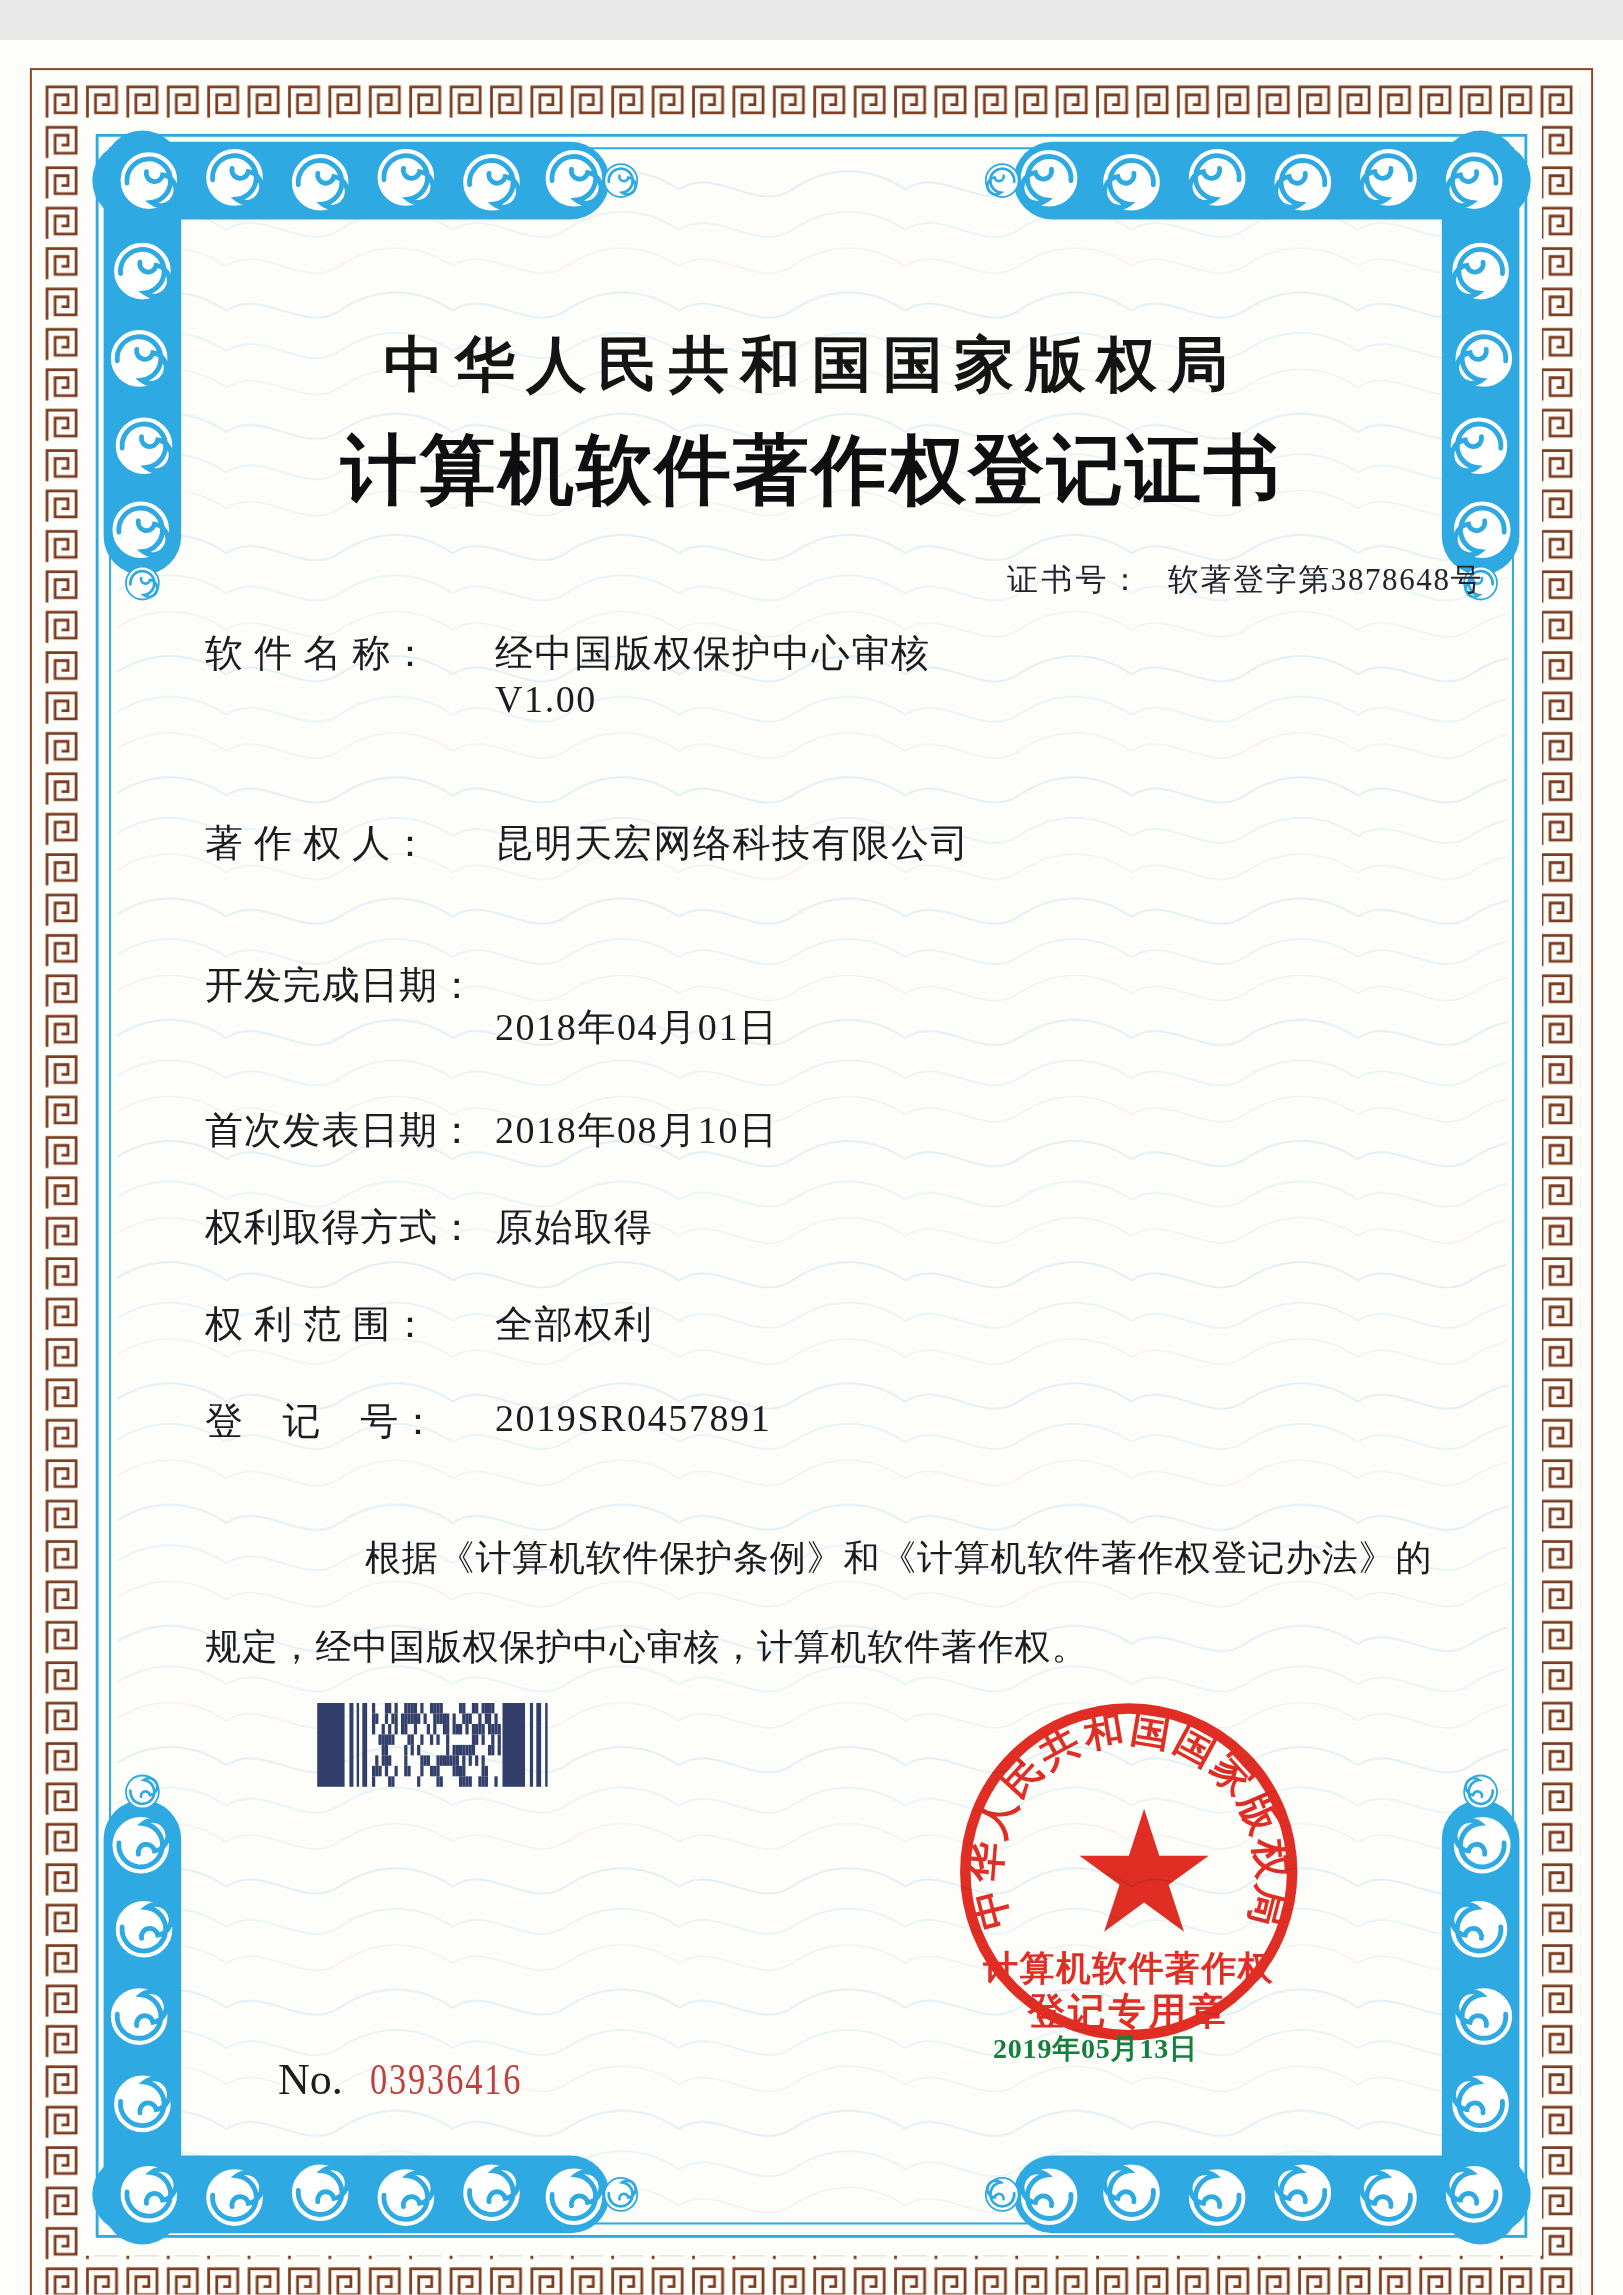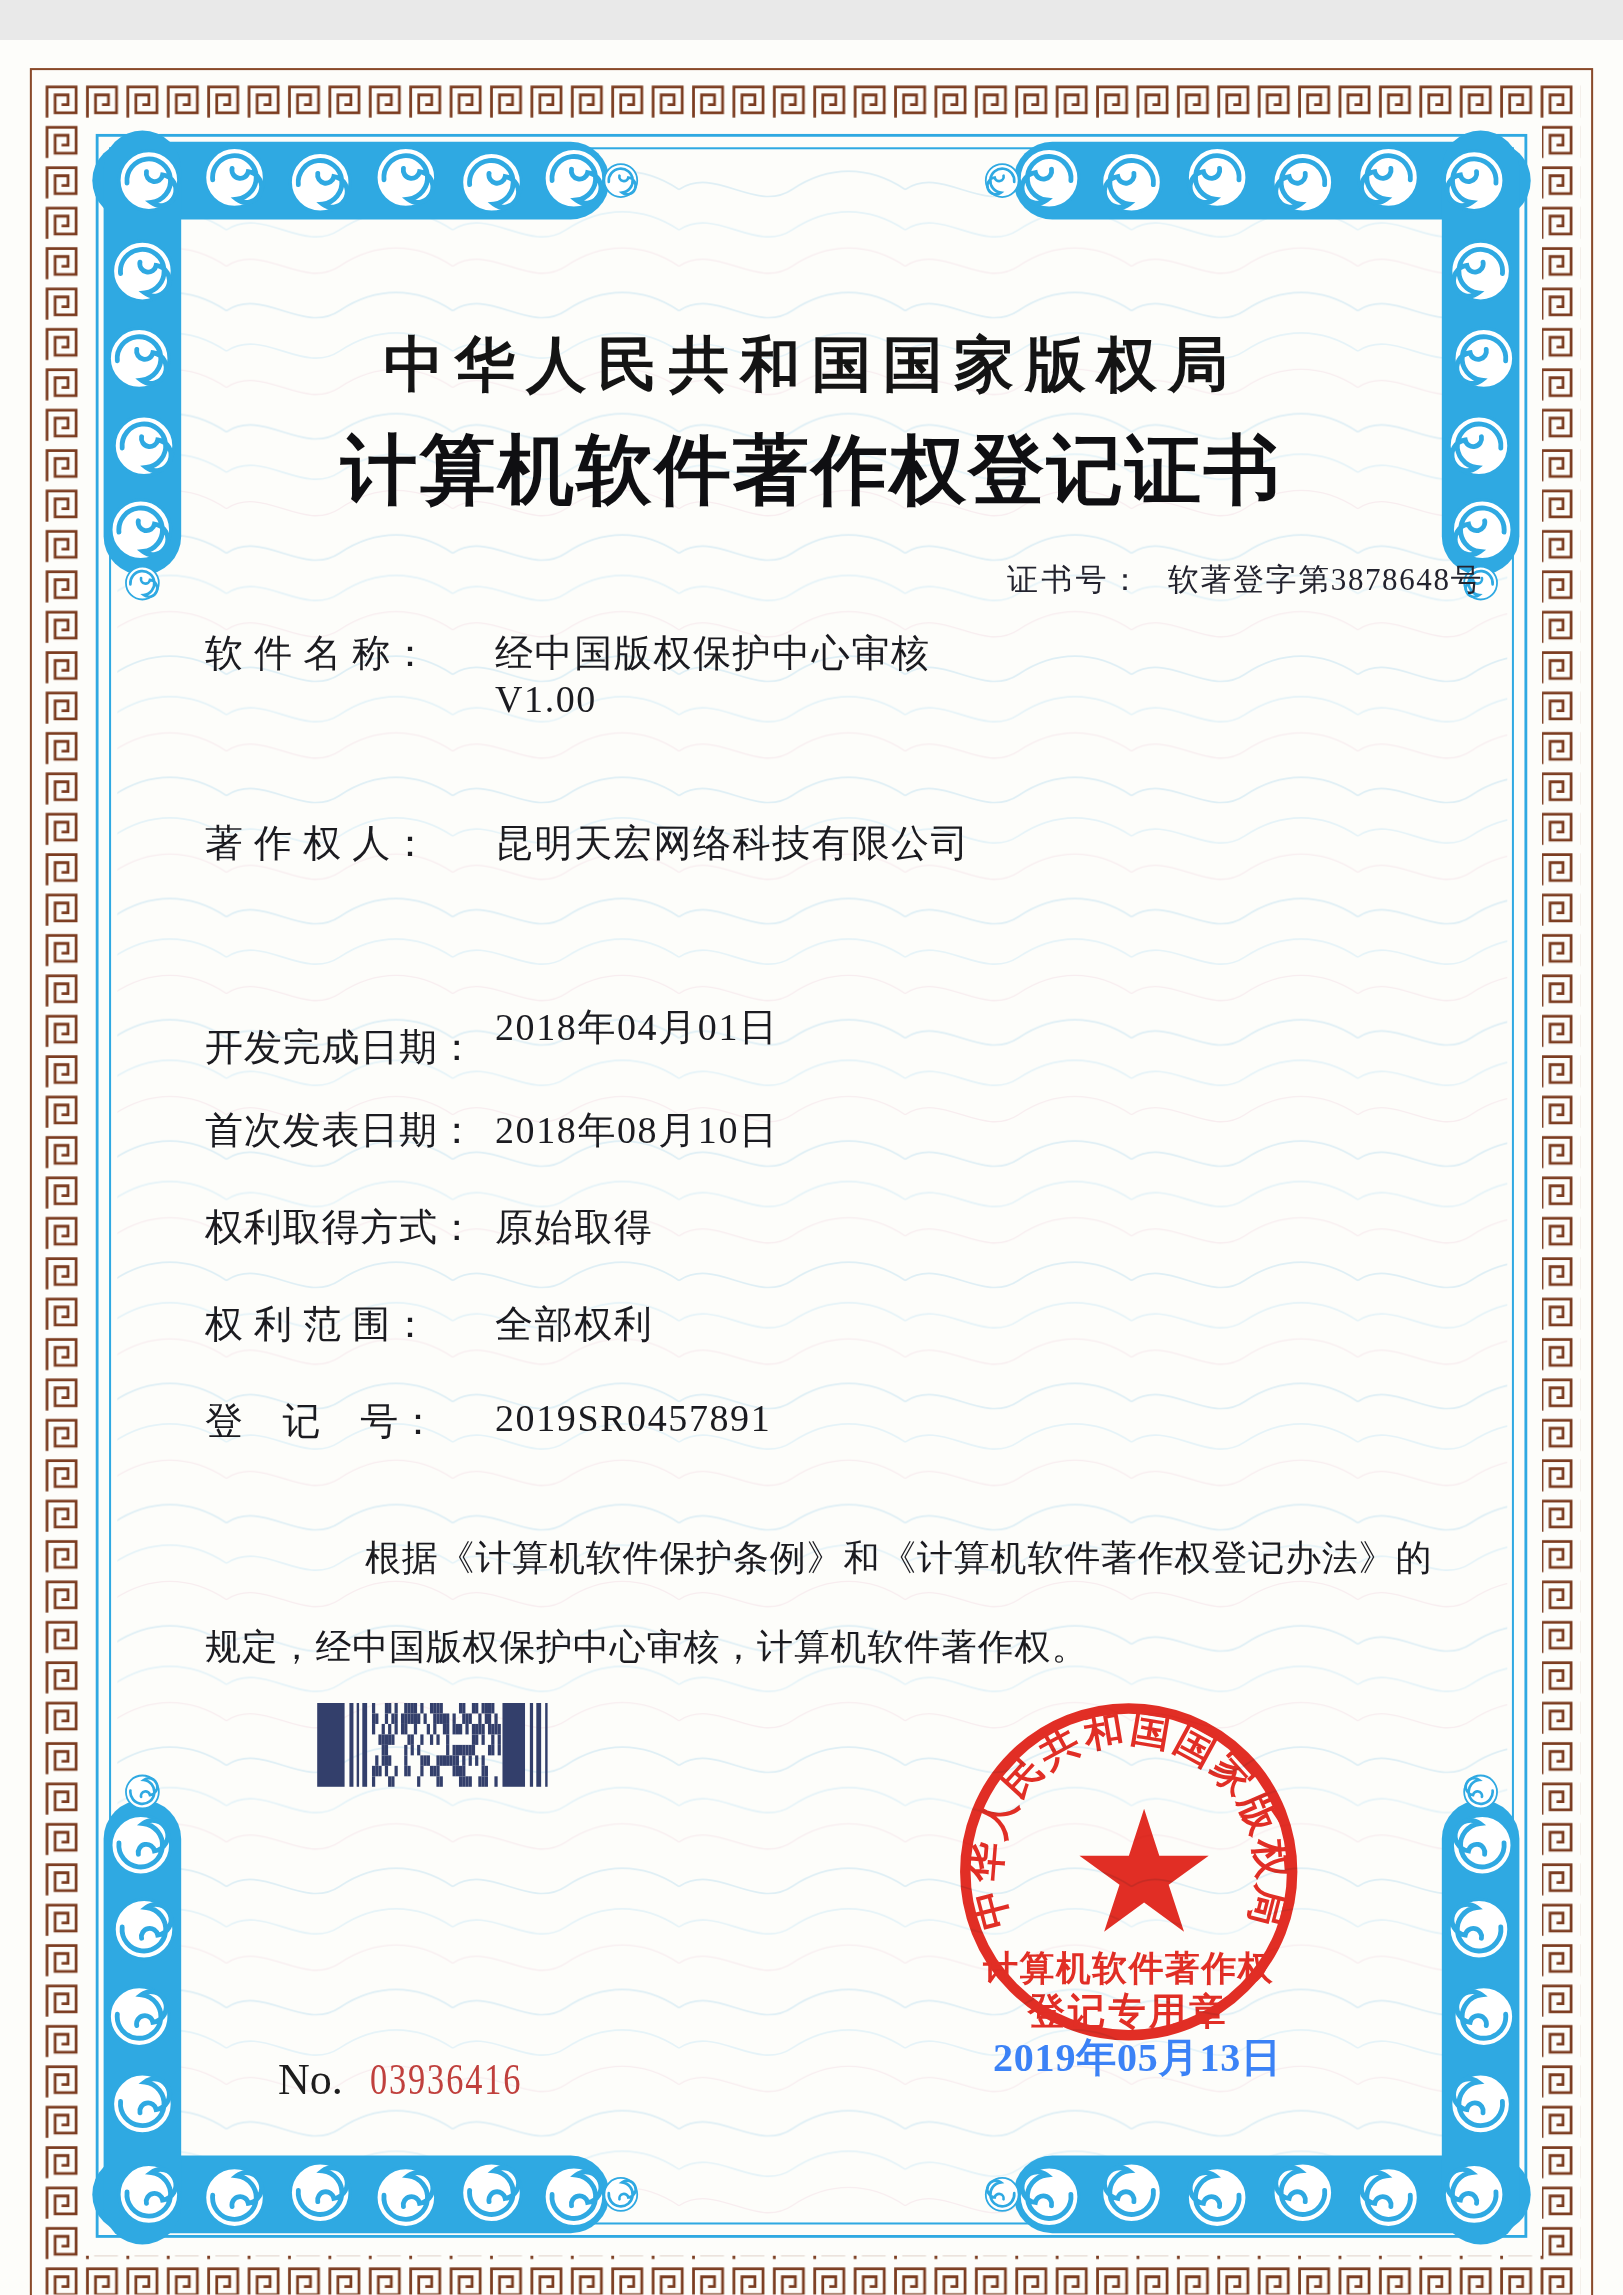--- a/index.html
+++ b/index.html
@@ -13,21 +13,21 @@
   .certline{top:519px;left:1007px;font-size:31px;color:#23232e;z-index:4;font-weight:normal;}
   .certline .lab{margin-right:24px;letter-spacing:3.2px;}
   .certline .val{letter-spacing:1.6px;}
   .frow{font-size:38px;color:#1b1b20;z-index:4;}
   .flab{left:205px;letter-spacing:0.8px;}
   .fval{left:495px;letter-spacing:1.6px;}
   .para{font-size:36px;color:#1b1b20;letter-spacing:0.8px;z-index:4;}
   .serial{top:2014px;left:278px;font-size:44px;color:#1d1d1d;z-index:6;}
   .serial .num{display:inline-block;margin-left:27.5px;color:#c0403d;letter-spacing:2.4px;
                transform:scaleX(0.78);transform-origin:left center;}
-  .issuedate{top:1990px;left:993px;font-size:40px;font-weight:bold;color:#3b82f6;
+  .issuedate{top:1990px;left:993px;font-size:28px;font-weight:bold;color:#15803d;
              letter-spacing:0.8px;z-index:7;}
   svg.layer{position:absolute;left:0;top:0;z-index:1;}
   #sealsvg{position:absolute;left:954px;top:1649px;z-index:5;mix-blend-mode:multiply;opacity:.96;}
   #barcodesvg{position:absolute;left:317px;top:1663px;z-index:4;}
 </style>
 </head>
 <body>
 
 <div id="page">
 
@@ -89,21 +89,21 @@
     <span class="lab">证书号：</span><span class="val">软著登字第3878648号</span>
   </div>
 
   <div class="abs frow flab" style="top:588px">软 件 名 称：</div>
   <div class="abs frow fval" style="top:588px">经中国版权保护中心审核</div>
   <div class="abs frow fval" style="top:637px">V1.00</div>
 
   <div class="abs frow flab" style="top:778px">著 作 权 人：</div>
   <div class="abs frow fval" style="top:778px">昆明天宏网络科技有限公司</div>
 
-  <div class="abs frow flab" style="top:982px">开发完成日期：</div>
+  <div class="abs frow flab" style="top:920px">开发完成日期：</div>
   <div class="abs frow fval" style="top:962px">2018年04月01日</div>
 
   <div class="abs frow flab" style="top:1065px">首次发表日期：</div>
   <div class="abs frow fval" style="top:1065px">2018年08月10日</div>
 
   <div class="abs frow flab" style="top:1162px">权利取得方式：</div>
   <div class="abs frow fval" style="top:1162px">原始取得</div>
 
   <div class="abs frow flab" style="top:1259px">权 利 范 围：</div>
   <div class="abs frow fval" style="top:1259px">全部权利</div>

